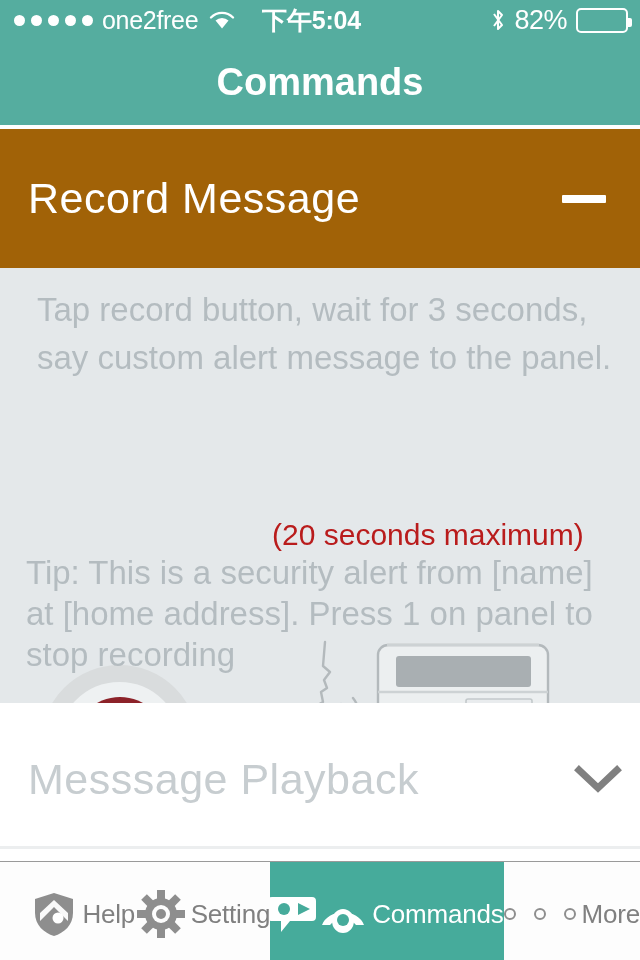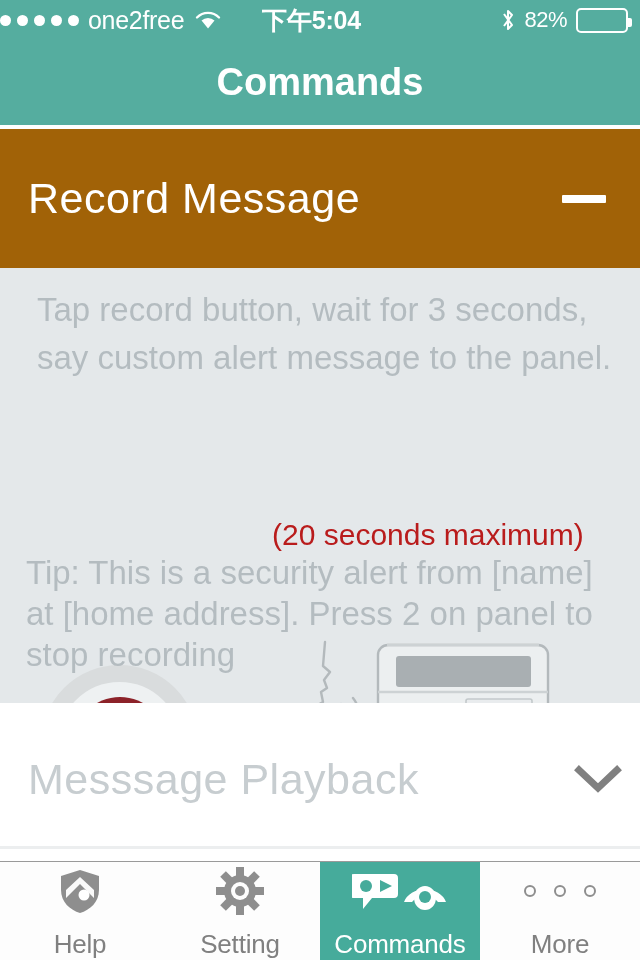--- a/index.html
+++ b/index.html
@@ -9,34 +9,34 @@
     background:#ffffff; overflow:hidden;
   }
   #app { position:relative; width:640px; height:960px; }
 
   
   .statusbar{
     position:absolute; left:0; top:0; width:640px; height:40px;
     background:#55ad9f; color:#ffffff;
     display:flex; align-items:center;
   }
-  .sb-left{ display:flex; align-items:center; gap:9px; padding-left:0; }
+  .sb-left{ display:flex; align-items:center; gap:9px; padding-left:14px; }
   .sb-dots{ display:flex; gap:6px; align-items:center; }
   .sb-dots i{ width:11px; height:11px; border-radius:50%; background:#ffffff; display:block; }
   .carrier{ font-size:25px; letter-spacing:-0.3px; font-weight:400; }
   .wifi{ width:26px; height:20px; position:relative; margin-left:2px; }
   .sb-center{
     position:absolute; left:0; right:17px; text-align:center;
     font-size:25px; font-weight:600; letter-spacing:-0.2px;
   }
   .sb-right{
     margin-left:auto; display:flex; align-items:center; gap:9px; padding-right:12px;
   }
   .bt{ width:14px; height:24px; }
-  .batt-pct{ font-size:22px; letter-spacing:-0.5px; }
+  .batt-pct{ font-size:27px; letter-spacing:-0.5px; }
   .batt{
     width:52px; height:25px; border:2px solid #ffffff; border-radius:5px;
     position:relative; padding:2px;
   }
   .batt::after{
     content:""; position:absolute; right:-6px; top:8px; width:4px; height:9px;
     background:#ffffff; border-radius:0 2px 2px 0;
   }
   .batt-fill{ height:100%; width:82%; background:#ffffff; border-radius:2px; }
 
@@ -107,22 +107,22 @@
   .divider-soft{
     position:absolute; left:0; top:846px; width:640px; height:3px; background:#eceeef;
   }
 
   
   .tabbar{
     position:absolute; left:0; bottom:0; width:640px; height:99px;
     background:#fdfdfd; display:flex; border-top:1px solid #9a9a9a;
   }
   .tab{
-    flex:1; display:flex; flex-direction:column; align-items:center;
-    justify-content:space-between; gap:6px; padding-top:6px;
+    flex:1; display:flex; flex-direction:row; align-items:center;
+    justify-content:flex-end; gap:6px; padding-top:6px;
   }
   .tab.active{ background:#46ab9b; }
   .tab-label{ font-size:26px; color:#808080; letter-spacing:-0.2px; }
   .tab.active .tab-label{ color:#ffffff; }
   .tab-ico{ height:46px; display:flex; align-items:center; justify-content:center; }
   .dots3{ display:flex; gap:18px; align-items:center; height:46px; }
   .dots3 i{
     width:12px; height:12px; border-radius:50%;
     border:2px solid #8e8e8e; display:block; box-sizing:border-box;
   }
@@ -228,21 +228,21 @@
 
           <path d="M110 102 v6 h14 v-6"></path>
           <path d="M236 102 v6 h14 v-6"></path>
 
           <path d="M120 108 L96 131 h168 L240 108"></path>
         </g>
       </svg>
     </div>
 
     <div class="caption">(20 seconds maximum)</div>
-    <div class="tip">Tip: This is a security alert from [name] at [home address]. Press 2 on panel to stop recording</div>
+    <div class="tip">Tip: This is a security alert from [name] at [home address]. Press 1 on panel to stop recording</div>
   </div>
 
   <div class="collapsed-row">
     <div class="collapsed-title">Messsage Playback</div>
     <div class="chev">
       <svg width="48" height="30" viewBox="0 0 48 30">
         <path d="M5 6 L24 24 L43 6" stroke="#808080" stroke-width="7" fill="none" stroke-linecap="square" stroke-linejoin="miter"></path>
       </svg>
     </div>
   </div>

